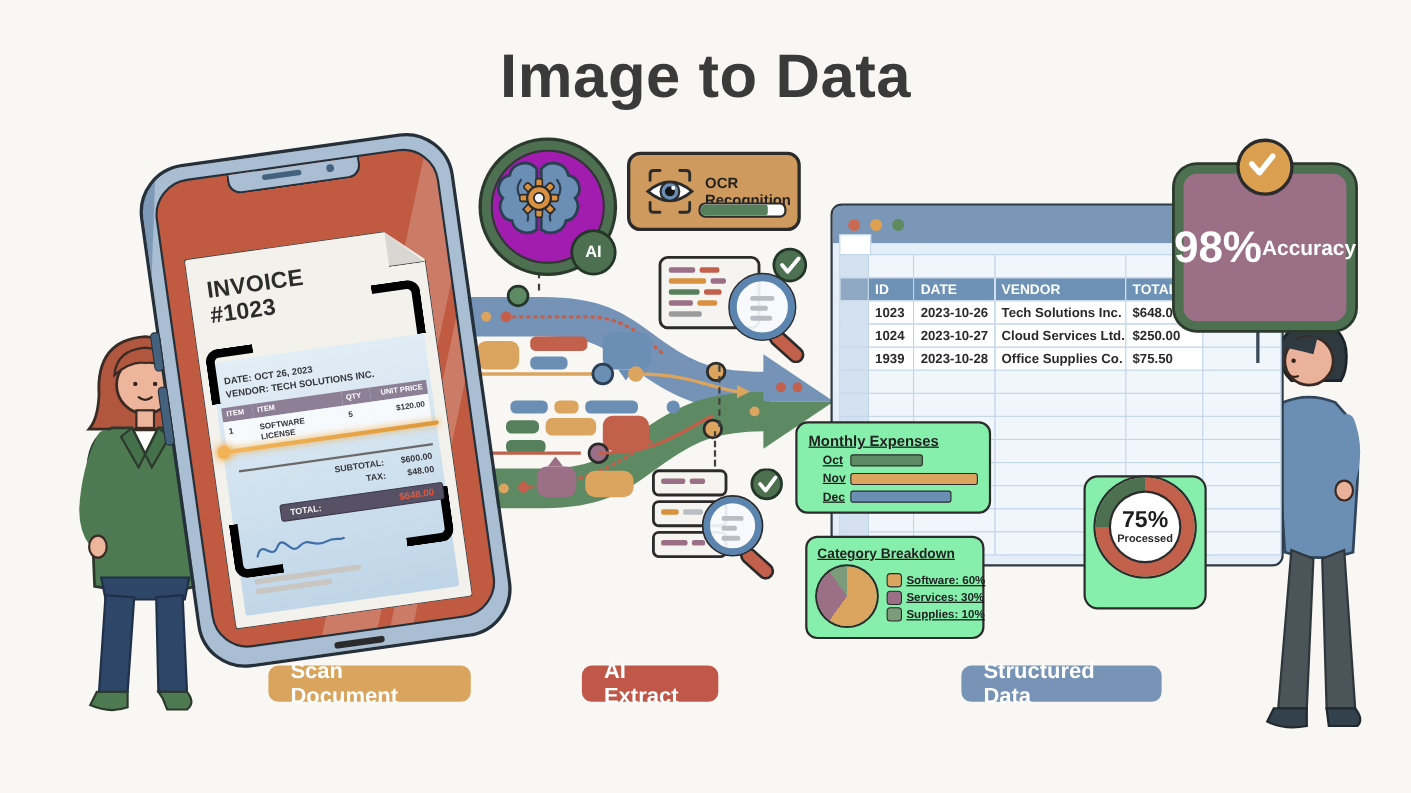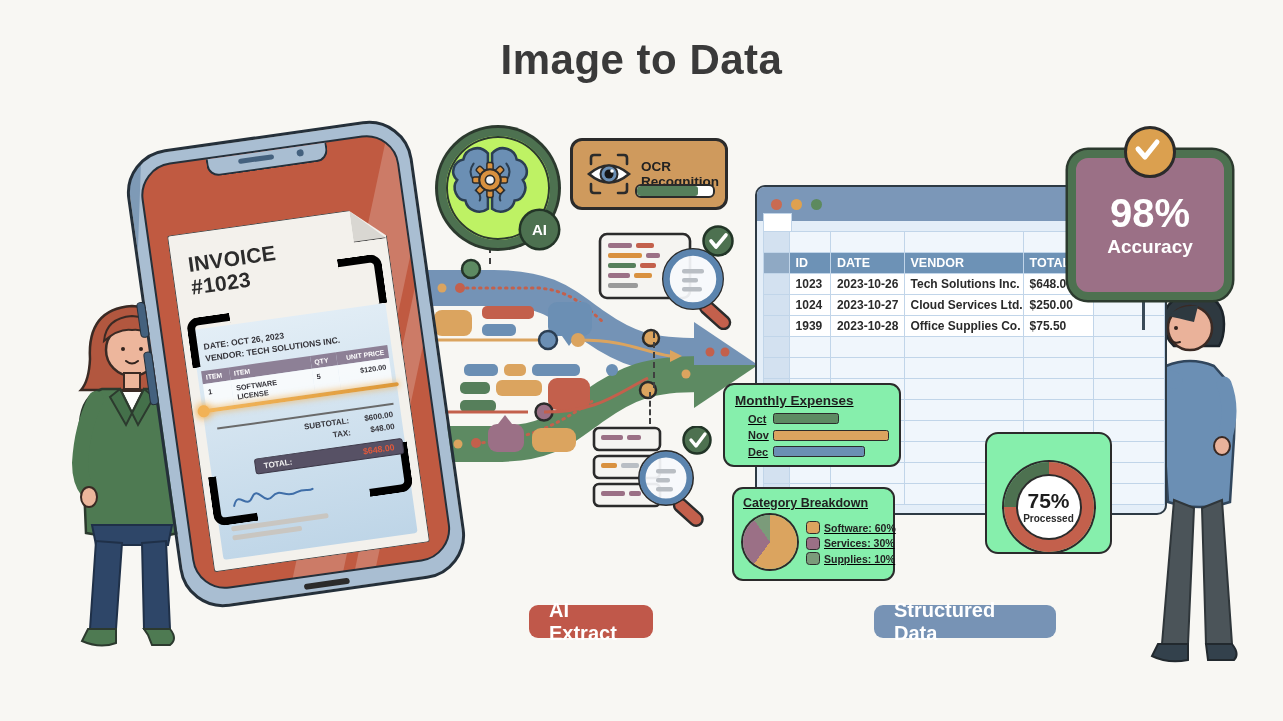--- a/index.html
+++ b/index.html
@@ -1,21 +1,21 @@
 <!DOCTYPE html>
 <html><head>
 <meta charset="utf-8">
 <style>
   html,body{margin:0;padding:0;background:#e8e8e8;}
   #stage{position:relative;width:1283px;height:721px;background:#f8f7f3;overflow:hidden;
          font-family:"Liberation Sans",sans-serif;}
   .abs{position:absolute;}
 
   
-  .title{left:0;right:0;top:36px;text-align:center;font-size:42px;font-weight:800;color:#3a3a3a;letter-spacing:.5px;}
+  .title{left:0;right:0;top:36px;text-align:center;font-size:56px;font-weight:800;color:#3a3a3a;letter-spacing:.5px;}
 
   
   .pill{height:33px;border-radius:9px;color:#fff;font-size:20px;font-weight:800;
         display:flex;align-items:center;justify-content:center;padding:0 20px;box-sizing:border-box;}
   .pill-scan{left:244px;top:605px;width:184px;background:#d9a55e;}
   .pill-extract{left:529px;top:605px;width:124px;background:#c0584a;}
   .pill-structured{left:874px;top:605px;width:182px;background:#7793b5;}
 
   
   .flow{left:398px;top:252px;width:372px;height:226px;z-index:2;overflow:visible;}
@@ -64,21 +64,21 @@
   .tot-rows{position:absolute;right:18px;top:202px;font-size:8px;font-weight:700;color:#35343a;text-align:right;line-height:1.55;}
   .tot-rows span{display:inline-block;min-width:42px;}
   .total-bar{position:absolute;right:12px;top:232px;width:150px;height:16px;background:#575165;border:1px solid #3c3848;
     border-radius:3px;display:flex;align-items:center;justify-content:space-between;padding:0 8px;box-sizing:border-box;}
   .total-bar .tl{color:#f2f2f2;font-size:8px;font-weight:700;}
   .total-bar .tv{color:#e0593c;font-size:8.8px;font-weight:800;}
   .sig{position:absolute;left:26px;top:258px;}
   .grayline{position:absolute;background:#c9c6c1;border-radius:2px;height:4.5px;}
 
   
-  .ai-icon{left:438px;top:128px;width:104px;height:104px;border-radius:50%;background:#bef264;
+  .ai-icon{left:438px;top:128px;width:104px;height:104px;border-radius:50%;background:#a21caf;
     border:8px solid #4d7150;box-shadow:0 0 0 3px #2c3a2e, inset 0 0 0 2px #2c3a2e;z-index:4;}
   .ai-badge{position:absolute;right:-8px;bottom:-8px;width:37px;height:37px;border-radius:50%;background:#4d7150;
     box-shadow:0 0 0 2.5px #233527;color:#fff;font-size:15px;font-weight:800;display:flex;align-items:center;justify-content:center;}
 
   
   .ocr{left:570px;top:138px;width:158px;height:72px;background:#cf9a5d;border:3px solid #2b2b2b;border-radius:12px;z-index:4;
     display:flex;align-items:center;padding:0 8px;box-sizing:border-box;}
   .ocr-text{font-size:13.5px;font-weight:800;color:#222;line-height:1.12;margin-left:4px;}
   .ocr-bar{position:absolute;left:62px;right:10px;bottom:9px;height:10px;background:#fff;border:2px solid #2b2b2b;border-radius:6px;overflow:hidden;}
   .ocr-fill{height:100%;background:#567f5b;border-radius:3px;}
@@ -92,21 +92,21 @@
     overflow:hidden;white-space:nowrap;box-sizing:border-box;}
   .sheet .rn{background:#d3e1f0;}
   .sheet .blank{background:#f0f6fc;}
   .sheet th{background:#6d92b6;color:#fff;font-weight:700;font-size:12.5px;}
   .sheet th.rn-h{background:#8fa9c4;}
   .sheet td.val{background:#fff;color:#2a2a2a;font-weight:600;}
   .corner{position:absolute;left:6px;top:26px;width:27px;height:17px;background:#fff;border:1px solid #c1d5e9;}
 
   
   .acc{left:1068px;top:150px;width:148px;height:134px;background:#9b7086;border:8px solid #4d7150;border-radius:20px;
-    box-shadow:0 0 0 2.5px #2c3a2e;z-index:6;display:flex;flex-direction:column;align-items:center;justify-content:center;color:#fff;}
+    box-shadow:0 0 0 2.5px #2c3a2e;z-index:6;display:flex;flex-direction:row;align-items:center;justify-content:center;color:#fff;}
   .acc-val{font-size:40px;font-weight:800;line-height:1;}
   .acc-lab{font-size:19px;font-weight:700;margin-top:3px;}
   .acc-check{position:absolute;left:50%;top:-32px;transform:translateX(-50%);width:46px;height:46px;border-radius:50%;
     background:#dba04f;border:3px solid #2b2b2b;}
   .acc-stem{left:1142px;top:282px;width:2.5px;height:48px;background:#3a4a58;z-index:5;}
 
   
   .card{background:#86efac;border:2.5px solid #2b2b2b;border-radius:11px;z-index:5;box-sizing:border-box;text-decoration:underline;}
   .monthly{left:723px;top:383px;width:178px;height:84px;padding:8px 10px;}
   .card-title{font-size:13.5px;font-weight:800;color:#222;}
@@ -115,21 +115,21 @@
   .bar-track{width:128px;}
   .bar-fill{height:11px;border:1.6px solid #2b2b2b;border-radius:2.5px;box-sizing:border-box;}
 
   .category{left:732px;top:487px;width:163px;height:94px;padding:7px 9px;}
   .cat-body{display:flex;align-items:center;margin-top:5px;gap:9px;}
   .pie{width:54px;height:54px;border-radius:50%;box-shadow:0 0 0 2px #2b2b2b;flex:none;}
   .cat-item{display:flex;align-items:center;gap:4px;margin-top:2.5px;}
   .cat-swatch{width:12px;height:11px;border-radius:3.5px;border:1.6px solid #2b2b2b;flex:none;}
   .cat-lab{font-size:10.5px;font-weight:700;color:#222;white-space:nowrap;}
 
-  .processed{left:985px;top:432px;width:127px;height:122px;border-radius:13px;display:flex;align-items:flex-end;justify-content:center;}
+  .processed{left:985px;top:432px;width:112px;height:122px;border-radius:13px;display:flex;align-items:flex-start;justify-content:center;}
   .donut{width:90px;height:90px;border-radius:50%;box-shadow:0 0 0 2px #2b2b2b;position:relative;}
   .donut-center{position:absolute;left:50%;top:50%;transform:translate(-50%,-50%);width:62px;height:62px;border-radius:50%;
     background:#fff;box-shadow:0 0 0 2px #2b2b2b;display:flex;flex-direction:column;align-items:center;justify-content:center;}
   .don-val{font-size:21px;font-weight:800;color:#1d1d1d;line-height:1;}
   .don-lab{font-size:10px;font-weight:700;color:#2a2a2a;margin-top:2px;}
 
   
   .person{z-index:2;}
 </style>
 </head>
@@ -574,16 +574,17 @@
 
   <div class="abs card processed">
     <div class="donut" id="donut" style="background: conic-gradient(rgb(195, 96, 76) 0deg, rgb(195, 96, 76) 75%, rgb(77, 113, 80) 75%, rgb(77, 113, 80) 100%);">
       <div class="donut-center">
         <div class="don-val">75%</div>
         <div class="don-lab">Processed</div>
       </div>
     </div>
   </div>
 
+  <div class="abs pill pill-scan">Scan Document</div>
   <div class="abs pill pill-extract">AI Extract</div>
   <div class="abs pill pill-structured">Structured Data</div>
 
 </div>
 
 </body></html>

